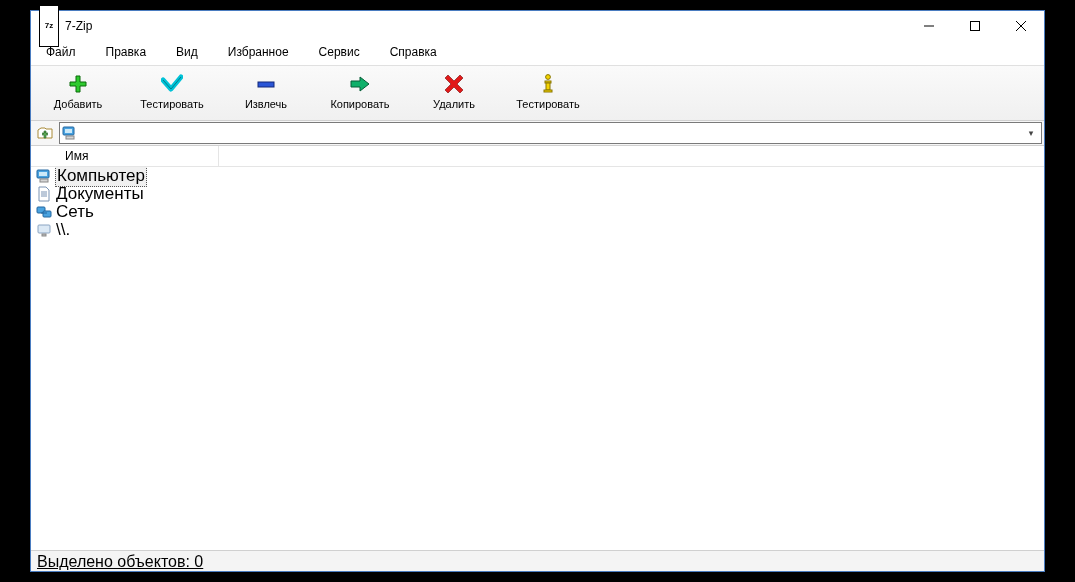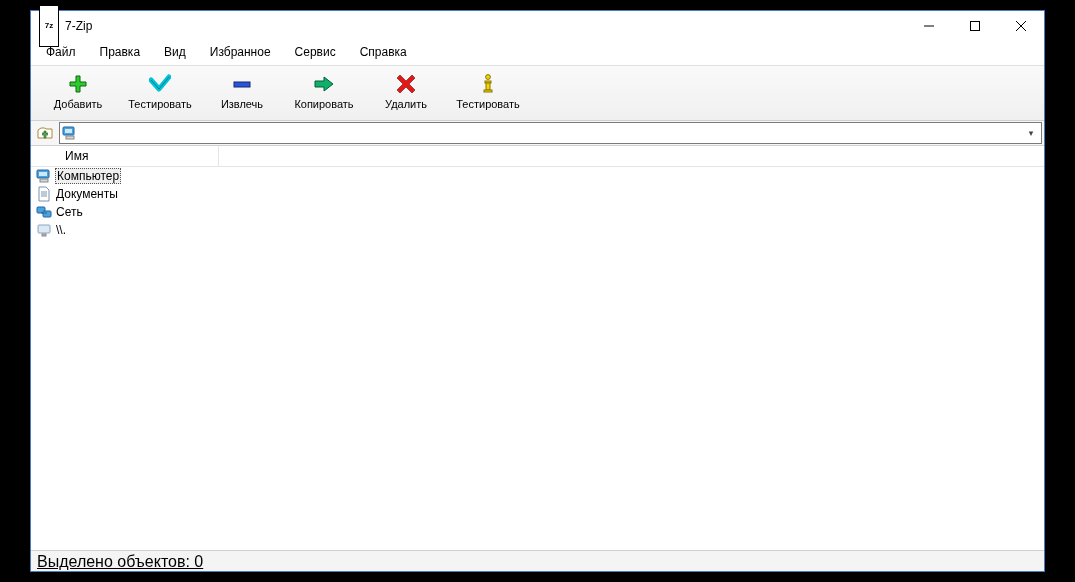--- a/index.html
+++ b/index.html
@@ -69,33 +69,33 @@
     justify-content: center;
     font-size: 14px;
     color: #000;
   }
 
   
   .menubar {
     display: flex;
     align-items: flex-start;
     padding: 2px 4px 4px 8px;
-    gap: 10px;
+    gap: 16px;
     font-size: 12px;
   }
   .menubar .menu-item {
     padding: 2px 7px;
   }
 
   
   .toolbar {
     display: flex;
     align-items: flex-end;
     padding: 4px 6px 6px 6px;
-    gap: 0;
+    gap: 12px;
     border-top: 1px solid #e0e0e0;
     border-bottom: 1px solid #d0d0d0;
     background: linear-gradient(#fafafa,#f0f0f0);
   }
   .tb-btn {
     display: flex;
     flex-direction: column;
     align-items: center;
     justify-content: flex-end;
     min-width: 68px;
@@ -201,21 +201,21 @@
   }
   .file-row .icon {
     width: 16px;
     height: 16px;
     margin-right: 3px;
     display: flex;
     align-items: center;
     justify-content: center;
   }
   .file-row .name {
-    font-size: 12px;
+    font-size: 17px;
     padding: 0 1px;
   }
   .file-row.selected .name {
     border: 1px dotted #555;
     background: #f0f0f0;
   }
 
   
   .statusbar {
     height: 20px;

